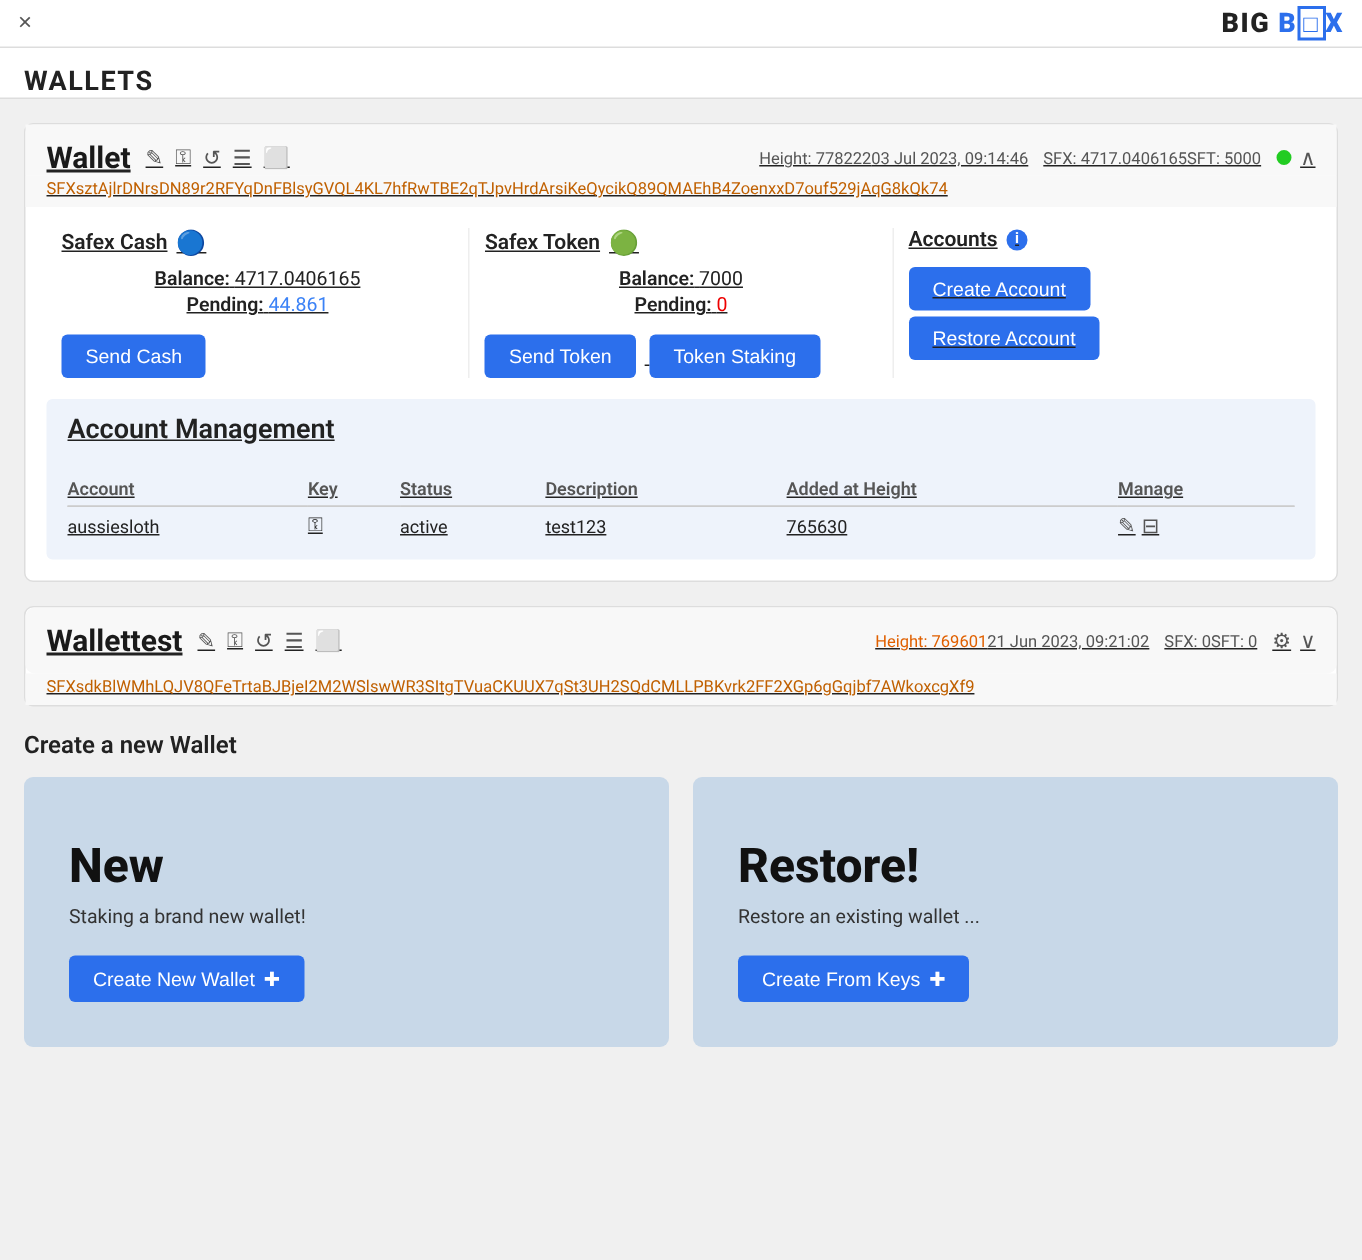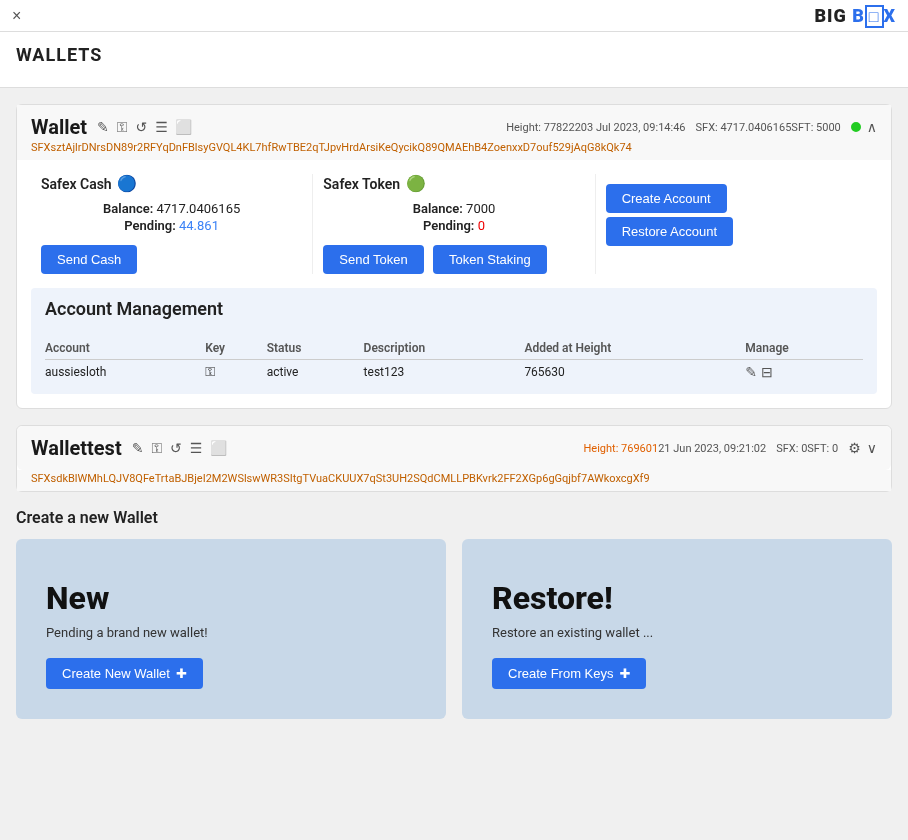--- a/index.html
+++ b/index.html
@@ -22,36 +22,37 @@
     }
     .close-btn {
       cursor: pointer;
       font-size: 16px;
       color: #555;
       background: none;
       border: none;
       line-height: 1;
     }
     .page-header {
-      padding: 12px 16px 22px 16px;
+      padding: 12px 16px 0 16px;
       font-size: 18px;
       font-weight: 700;
       letter-spacing: 1px;
       background: #fff;
       border-bottom: 1px solid #ddd;
     }
     .main-content {
       padding: 16px;
       background: #f0f0f0;
     }
     .wallet-card {
       background: #fff;
       border: 1px solid #ddd;
       border-radius: 6px;
       margin-bottom: 16px;
+      text-decoration: underline;
     }
     .wallet-title {
       font-size: 20px;
       font-weight: 700;
       color: #1a1a1a;
       margin-right: 10px;
     }
     .wallet-icons {
       display: flex;
       gap: 8px;
@@ -305,20 +306,24 @@
           <span class="label">Pending:</span>
           <span class="pending-zero">0</span>
         </div>
         <div>
           <button class="btn">Send Token</button>
           <button class="btn">Token Staking</button>
         </div>
       </div>
 
       <div class="wallet-section">
+        <div class="section-title">
+          <span>Accounts</span>
+          <span class="info-icon">i</span>
+        </div>
         <div>
           <button class="btn" style="display:block;margin-bottom:4px;">Create Account</button>
           <button class="btn" style="display:block;margin-top:4px;">Restore Account</button>
         </div>
       </div>
     </div>
 
     <div class="account-mgmt">
       <div class="account-mgmt-title">Account Management</div>
       <table class="account-table">
@@ -376,21 +381,21 @@
     </div>
     <div class="wallet-address">SFXsdkBlWMhLQJV8QFeTrtaBJBjeI2M2WSlswWR3SItgTVuaCKUUX7qSt3UH2SQdCMLLPBKvrk2FF2XGp6gGqjbf7AWkoxcgXf9</div>
   </div>
 
   <div class="create-section">
     <div class="create-title">Create a new Wallet</div>
     <div class="create-cards">
 
       <div class="create-card">
         <div class="create-card-title">New</div>
-        <div class="create-card-desc">Pending a brand new wallet!</div>
+        <div class="create-card-desc">Staking a brand new wallet!</div>
         <button class="create-btn">
           <span>Create New Wallet</span>
           <span>✚</span>
         </button>
       </div>
 
       <div class="create-card">
         <div class="create-card-title">Restore!</div>
         <div class="create-card-desc">Restore an existing wallet ...</div>
         <button class="create-btn">

